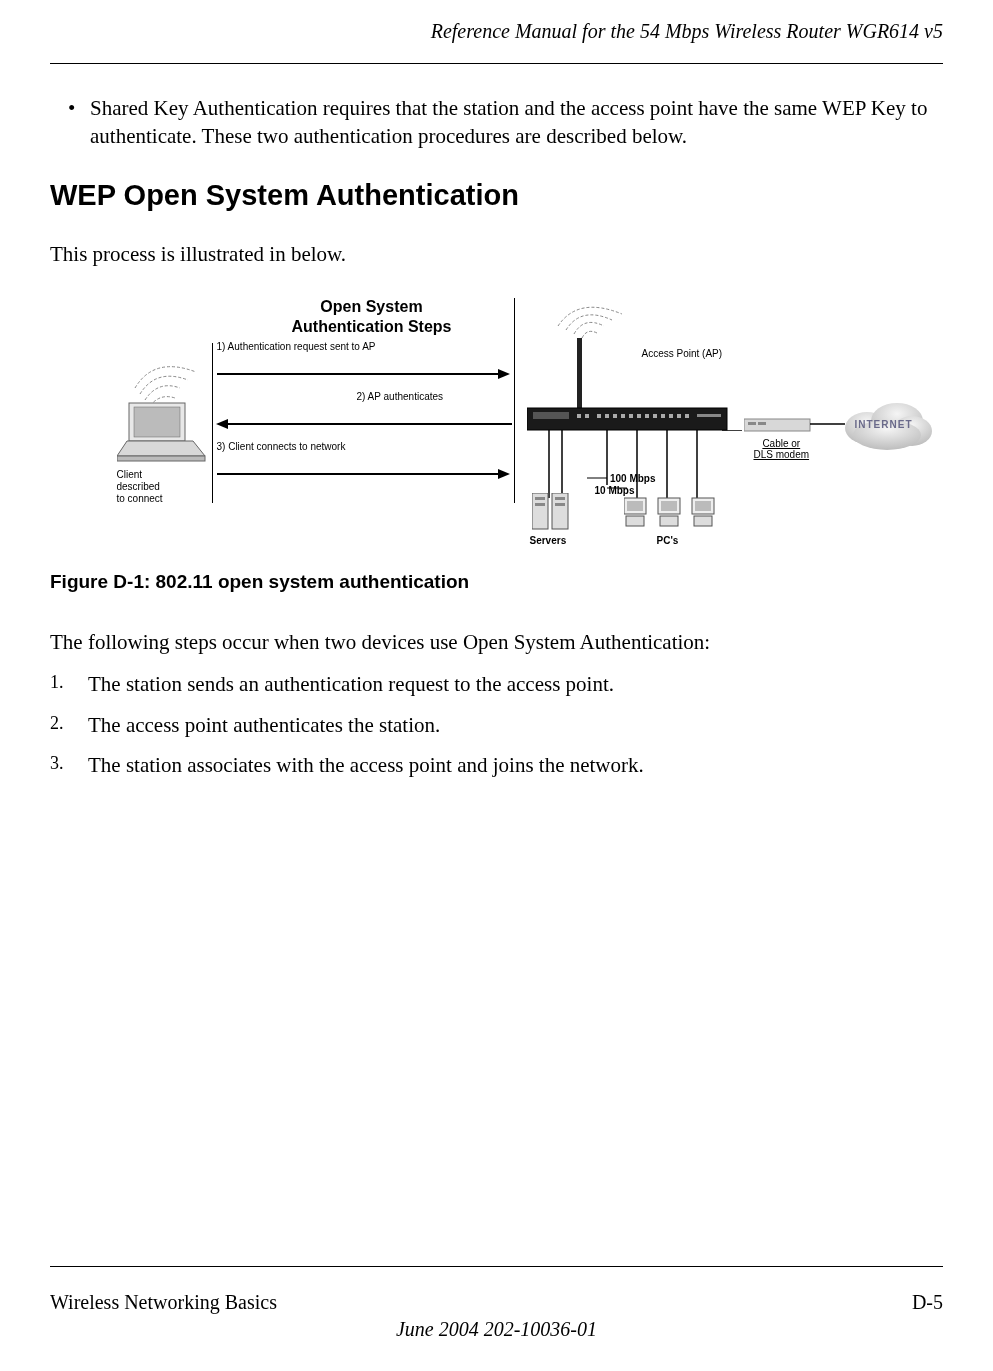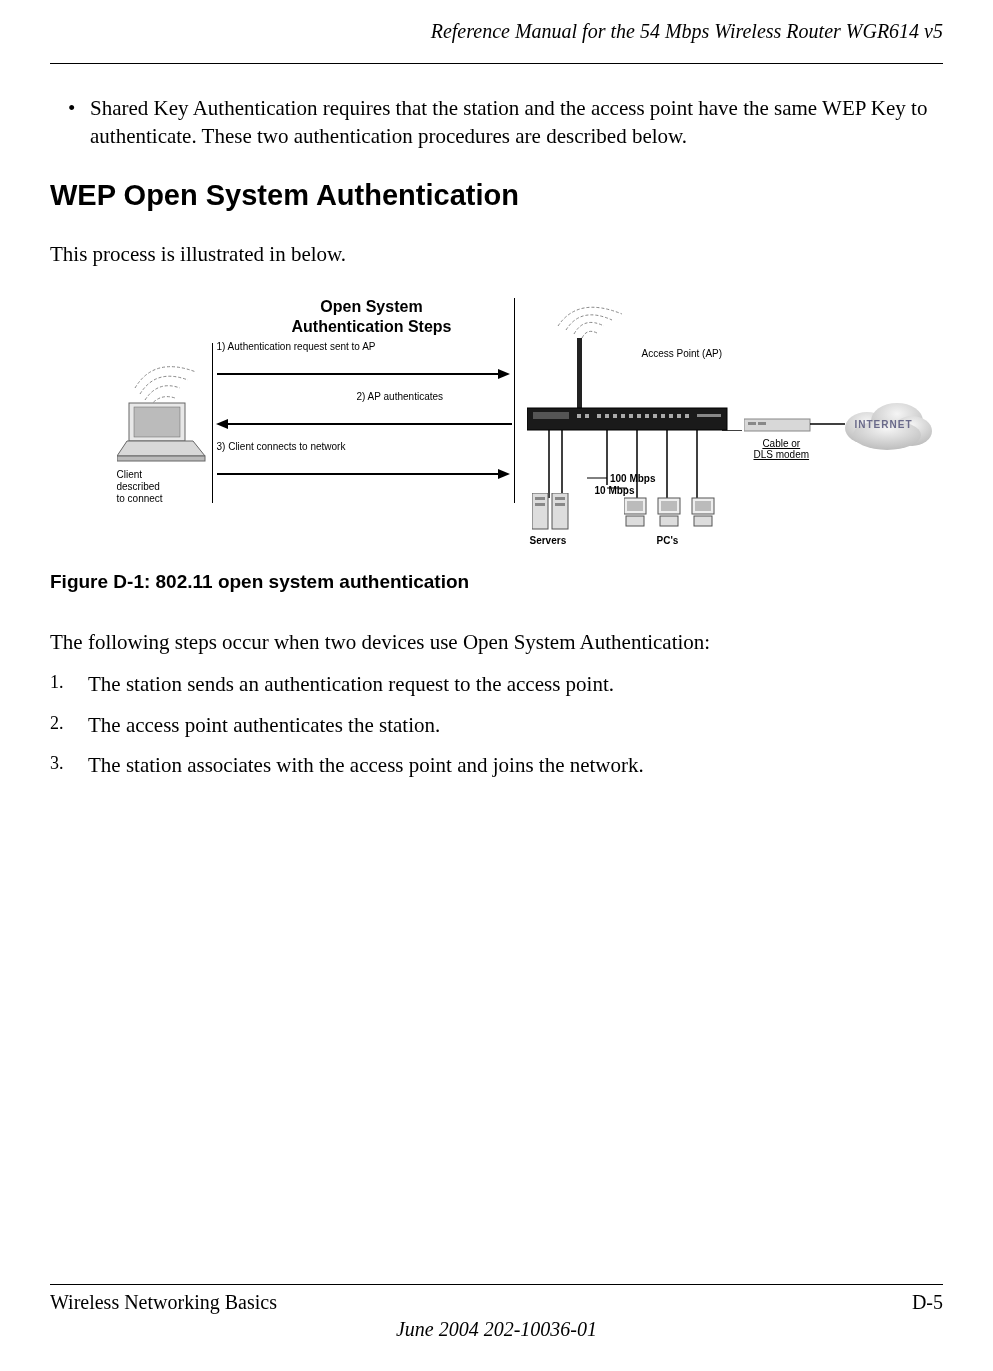--- a/index.html
+++ b/index.html
@@ -104,21 +104,21 @@
       position: absolute;
       bottom: 30px;
       left: 50px;
       right: 50px;
     }
     .footer-line {
       border-top: 1.5px solid #000;
       display: flex;
       justify-content: space-between;
       font-size: 20px;
-      padding-top: 6px;
+      padding-top: 24px;
     }
     .footer-date {
       text-align: center;
       font-style: italic;
       font-size: 20px;
       margin-top: 4px;
     }
     .arrow-line {
       position: absolute;
       height: 2px;

